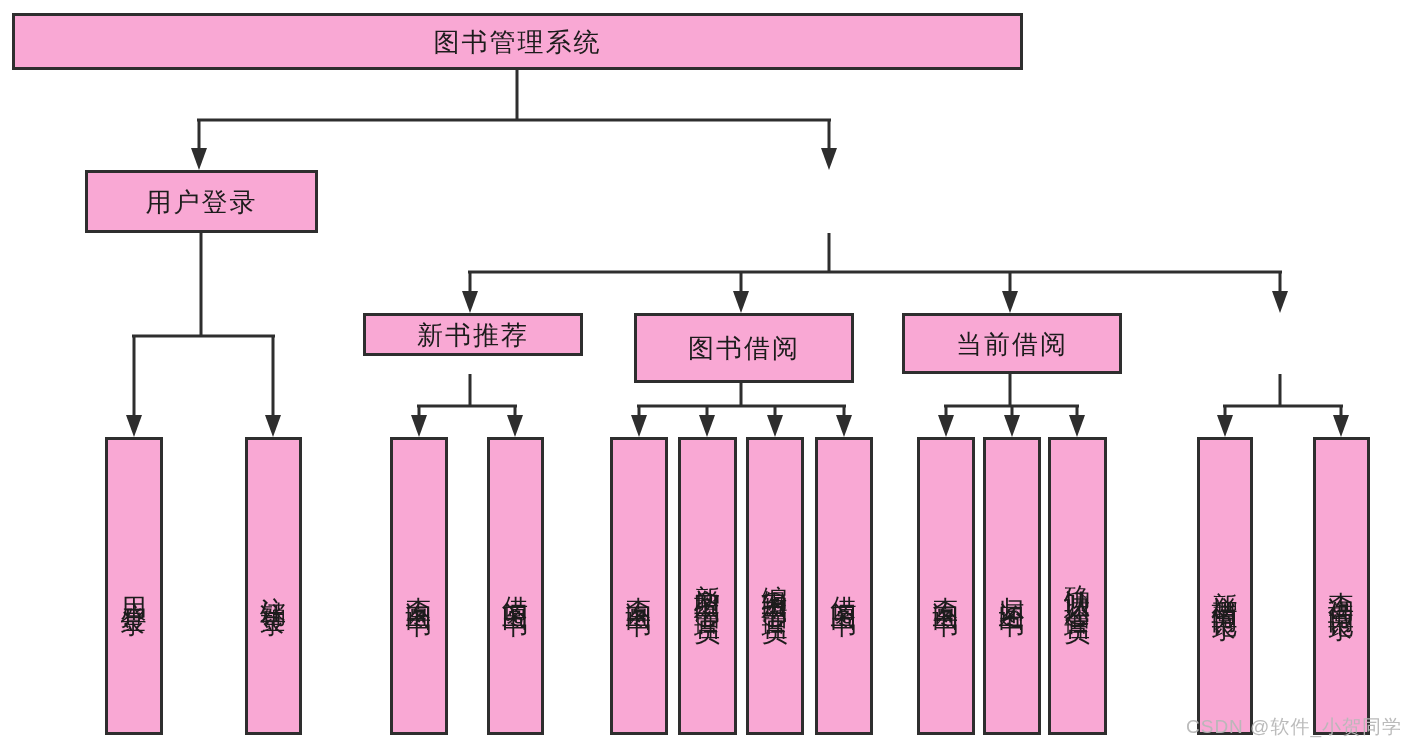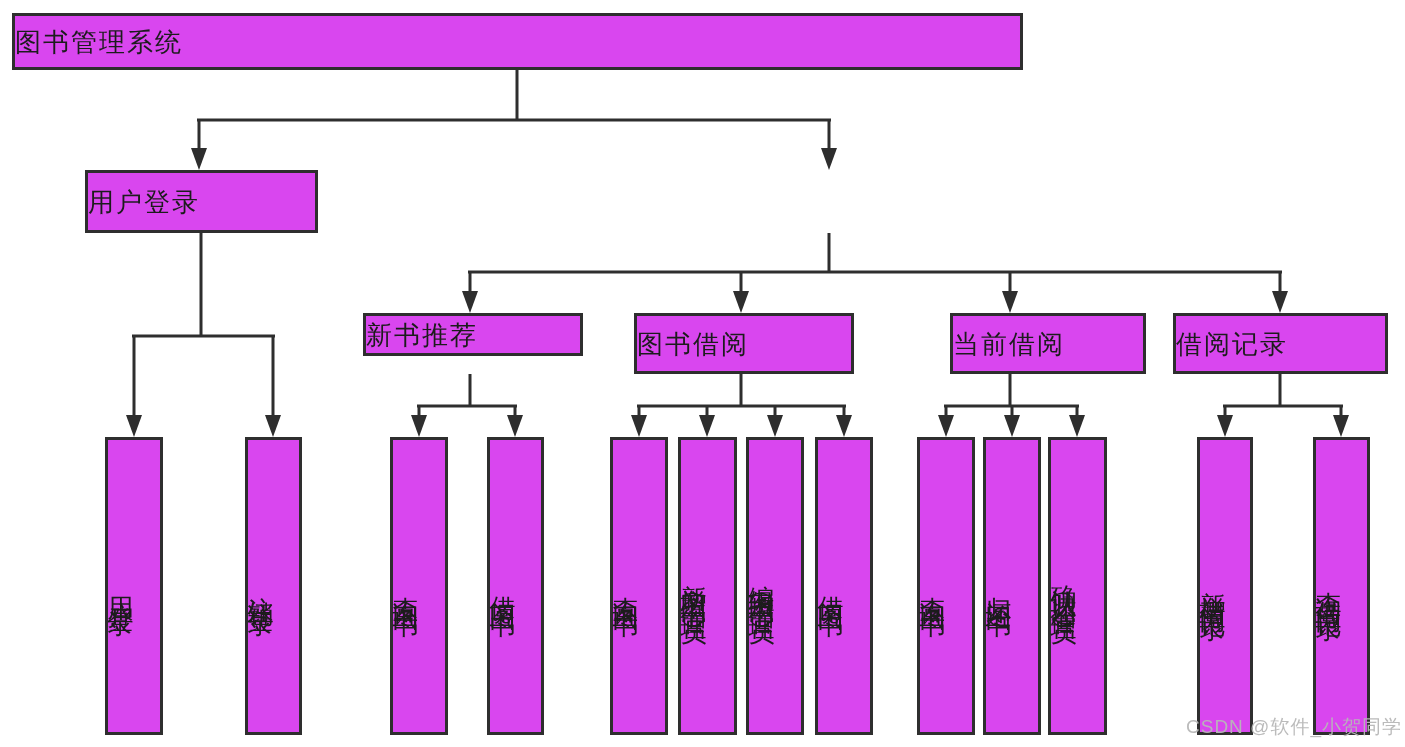--- a/index.html
+++ b/index.html
@@ -8,23 +8,24 @@
     width:1405px;height:747px;
     background:#ffffff;
     font-family:"Liberation Sans","DejaVu Sans",sans-serif;
     overflow:hidden;
   }
   .wires{position:absolute;left:0;top:0;width:1405px;height:747px;}
   .node{
     position:absolute;
     box-sizing:border-box;
     border:3px solid #2e2e2e;
-    background:#d946ef;
+    background:#f9a8d4;
     display:flex;
     align-items:center;
+    justify-content:center;
     color:#1c1c1c;
   }
   .hnode .lbl{
     font-size:26px;
     letter-spacing:2px;
     white-space:nowrap;
     line-height:1;
   }
   .vnode .lbl{
     writing-mode:vertical-rl;
@@ -93,28 +94,25 @@
     <span class="lbl">图书管理系统</span>
   </div>
 
   <div class="node hnode" style="left:85px;top:170px;width:233px;height:63px">
     <span class="lbl">用户登录</span>
   </div>
 
   <div class="node hnode" style="left:363px;top:313px;width:220px;height:43px">
     <span class="lbl">新书推荐</span>
   </div>
-  <div class="node hnode" style="left:634px;top:313px;width:220px;height:61px">
+  <div class="node hnode" style="left:634px;top:313px;width:220px;height:70px">
     <span class="lbl">图书借阅</span>
   </div>
-  <div class="node hnode" style="left:950px;top:313px;width:196px;height:61px">
+  <div class="node hnode" style="left:902px;top:313px;width:220px;height:61px">
     <span class="lbl">当前借阅</span>
-  </div>
-  <div class="node hnode" style="left:1173px;top:313px;width:215px;height:61px">
-    <span class="lbl">借阅记录</span>
   </div>
 
   <div class="node vnode" style="left:105px;top:437px;width:58px;height:298px">
     <span class="lbl">用户登录</span>
   </div>
   <div class="node vnode" style="left:245px;top:437px;width:57px;height:298px">
     <span class="lbl">注销登录</span>
   </div>
 
   <div class="node vnode" style="left:390px;top:437px;width:58px;height:298px">

